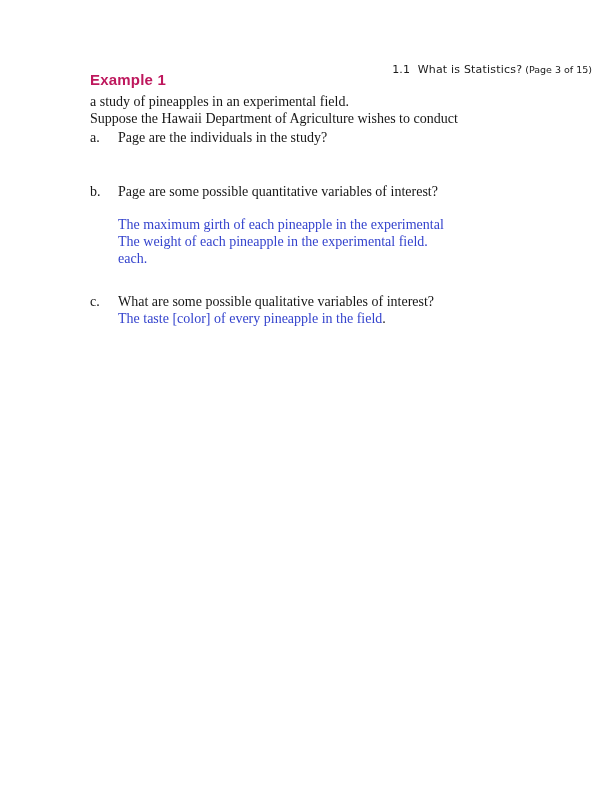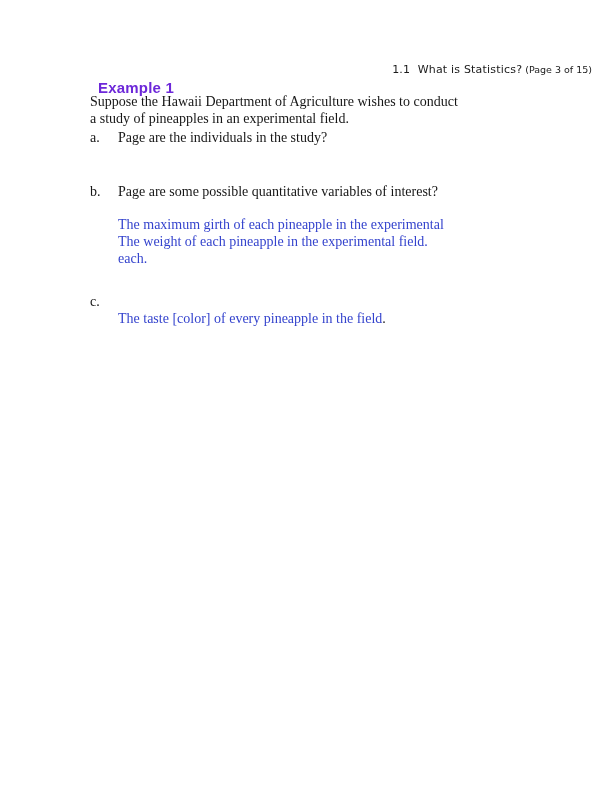--- a/index.html
+++ b/index.html
@@ -35,26 +35,26 @@
     letter-spacing:0.2px;
   }
   .hdr-page{
     font-size:9.5px;
     margin-left:3px;
   }
   .title{
     position:absolute;
     left:90px;
     top:71px;
-    margin:8px;
+    margin:0;
     font-family:"Liberation Sans","DejaVu Sans",sans-serif;
     font-weight:bold;
     font-size:15px;
     letter-spacing:0.2px;
-    color:#6d28d9;
+    color:#be185d;
   }
   .body-text{
     font-size:14px;
     line-height:17px;
   }
   .intro{
     position:absolute;
     left:90px;
     top:93px;
     width:440px;
@@ -90,41 +90,42 @@
 
 <div class="page">
 
   <div class="header">
     <span class="hdr-main">1.1  What is Statistics?</span><span class="hdr-page">(Page 3 of 15)</span>
   </div>
 
   <h1 class="title">Example 1</h1>
 
   <div class="intro body-text">
+    <div class="line">a study of pineapples in an experimental field.</div>
     <div class="line">Suppose the Hawaii Department of Agriculture wishes to conduct</div>
-    <div class="line">a study of pineapples in an experimental field.</div>
   </div>
 
   <div class="question q-a body-text">
     <span class="q-label">a.</span>
     <span class="q-text">Page are the individuals in the study?</span>
   </div>
 
   <div class="question q-b body-text">
     <span class="q-label">b.</span>
     <span class="q-text">Page are some possible quantitative variables of interest?</span>
   </div>
 
   <div class="answers ans-b body-text">
     <div class="line">The maximum girth of each pineapple in the experimental</div>
     <div class="line">The weight of each pineapple in the experimental field.</div>
     <div class="line">each.</div>
   </div>
 
   <div class="question q-c body-text">
     <span class="q-label">c.</span>
+    <span class="q-text">What are some possible qualitative variables of interest?</span>
   </div>
 
   <div class="answers ans-c body-text">
     <div class="line"><span>The taste [color] of every pineapple in the field</span><span class="suffix">.</span></div>
   </div>
 
 </div>
 
 </body></html>

